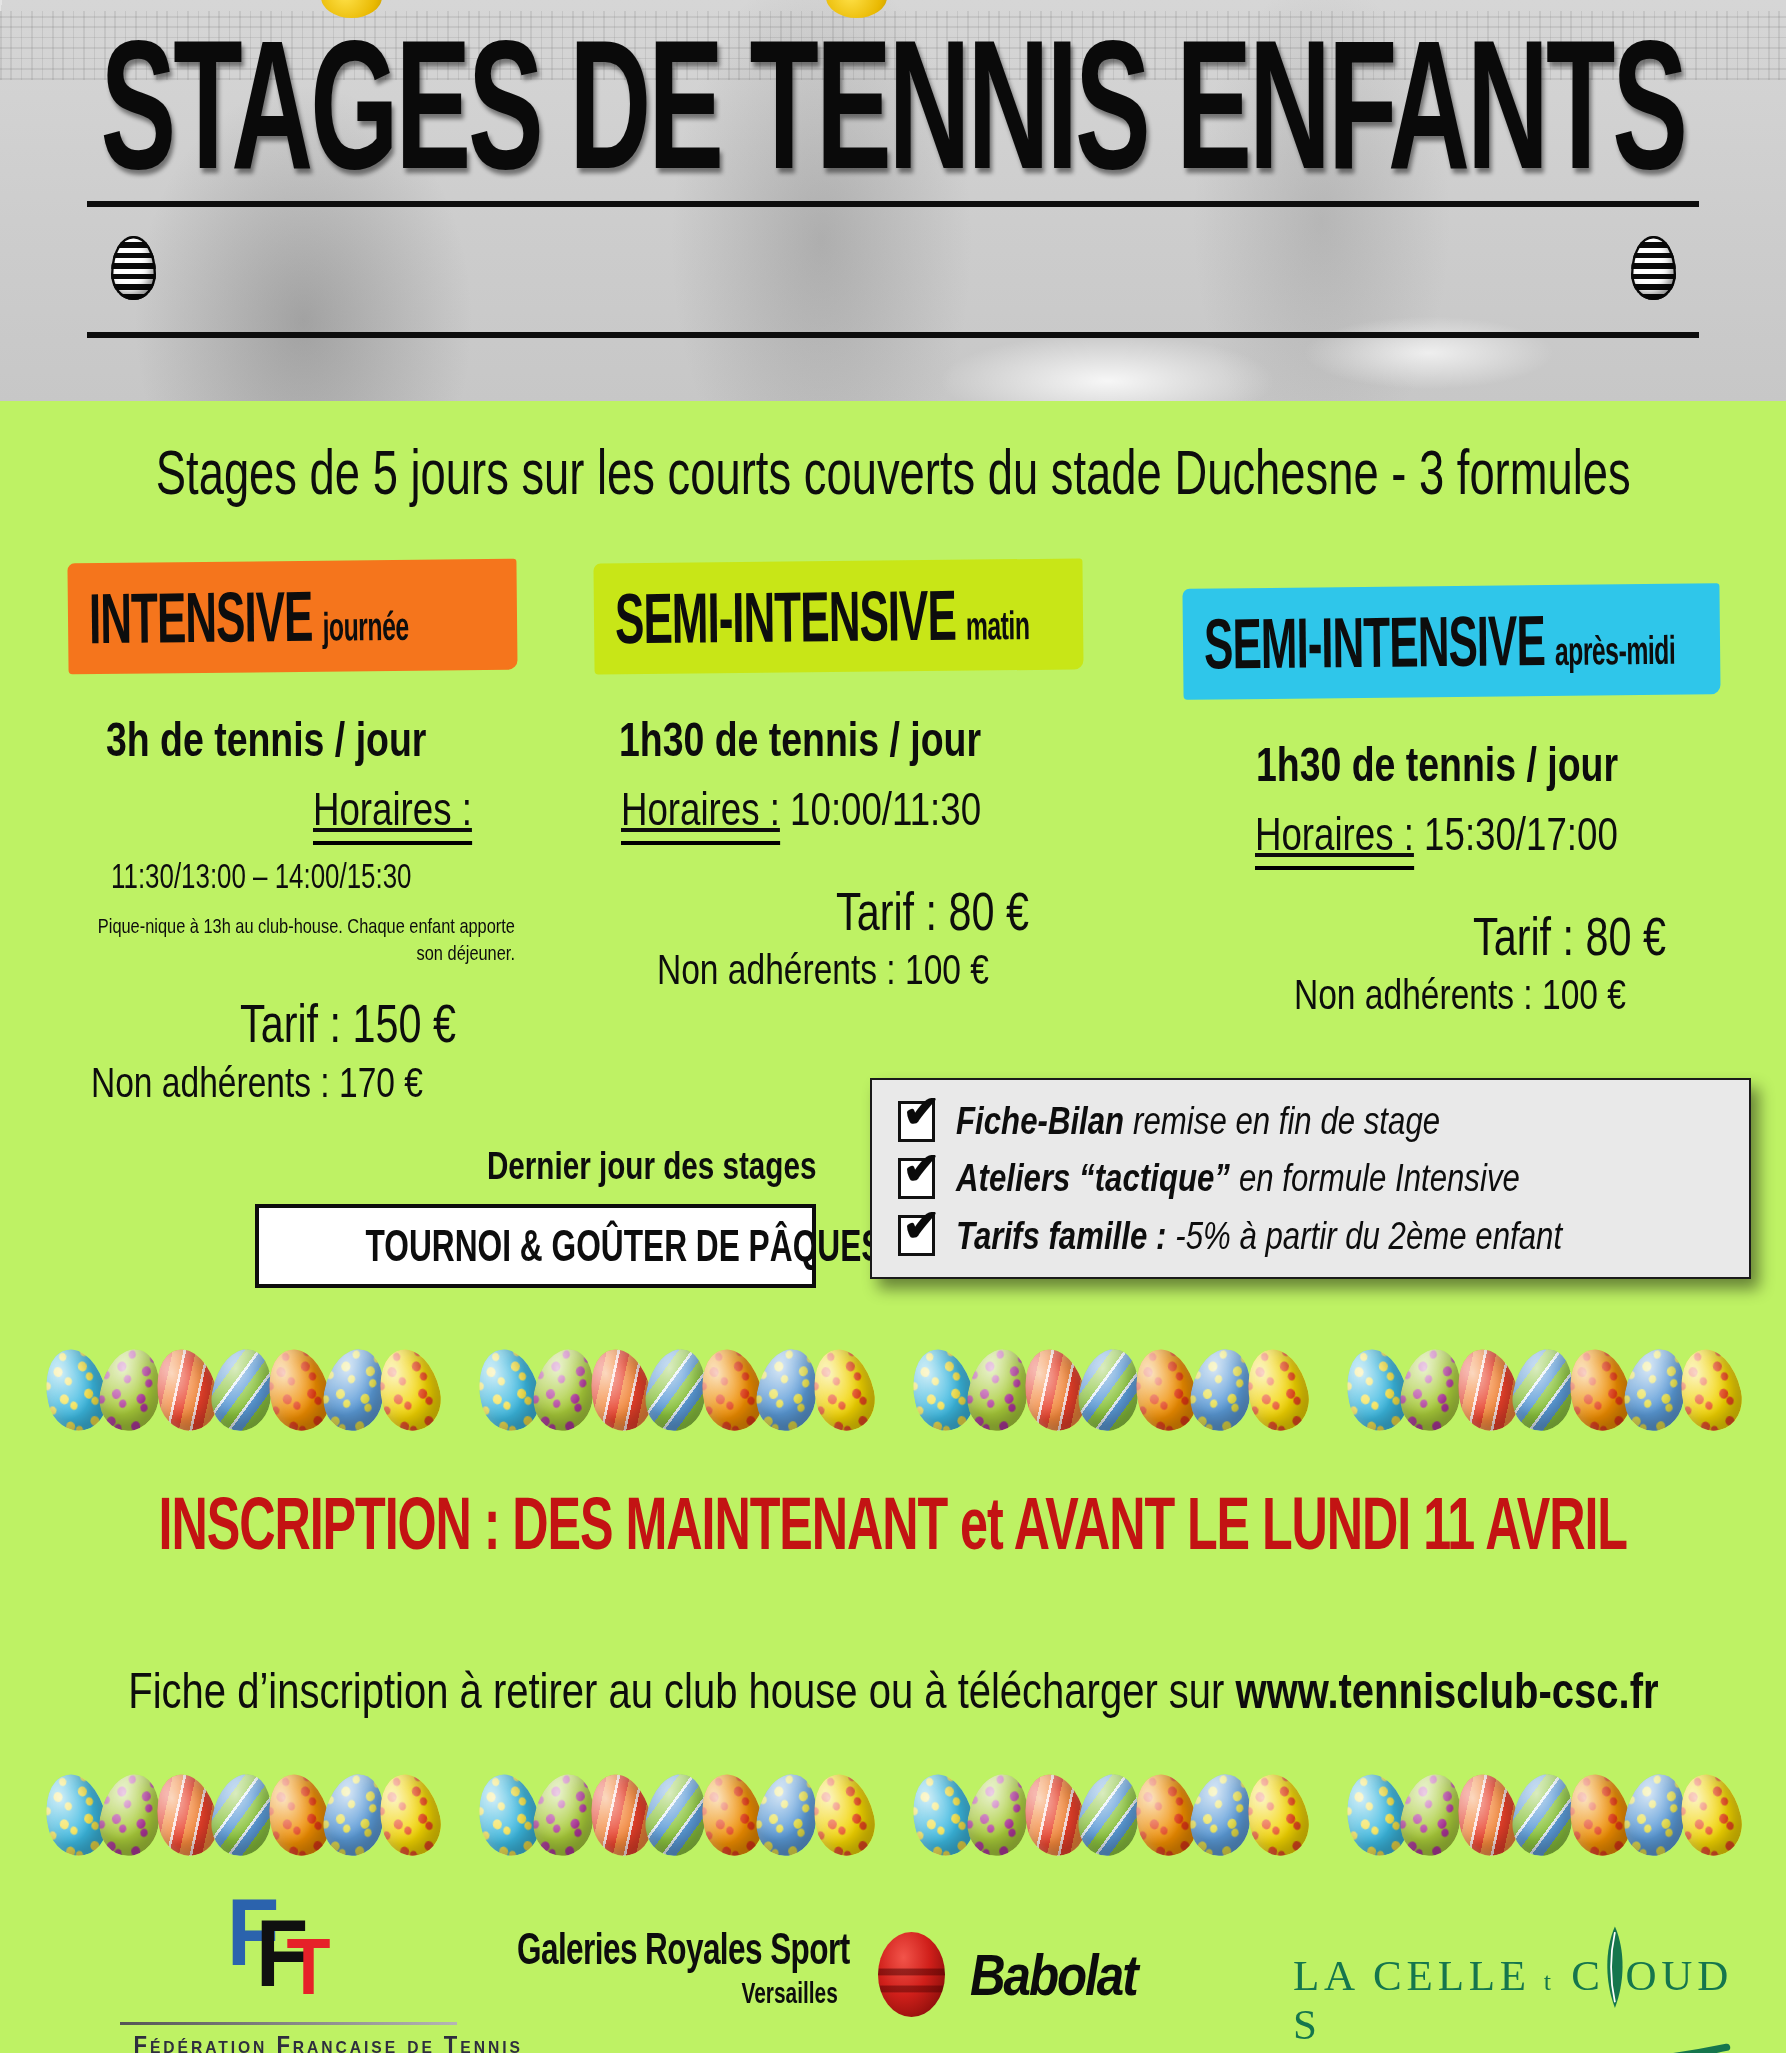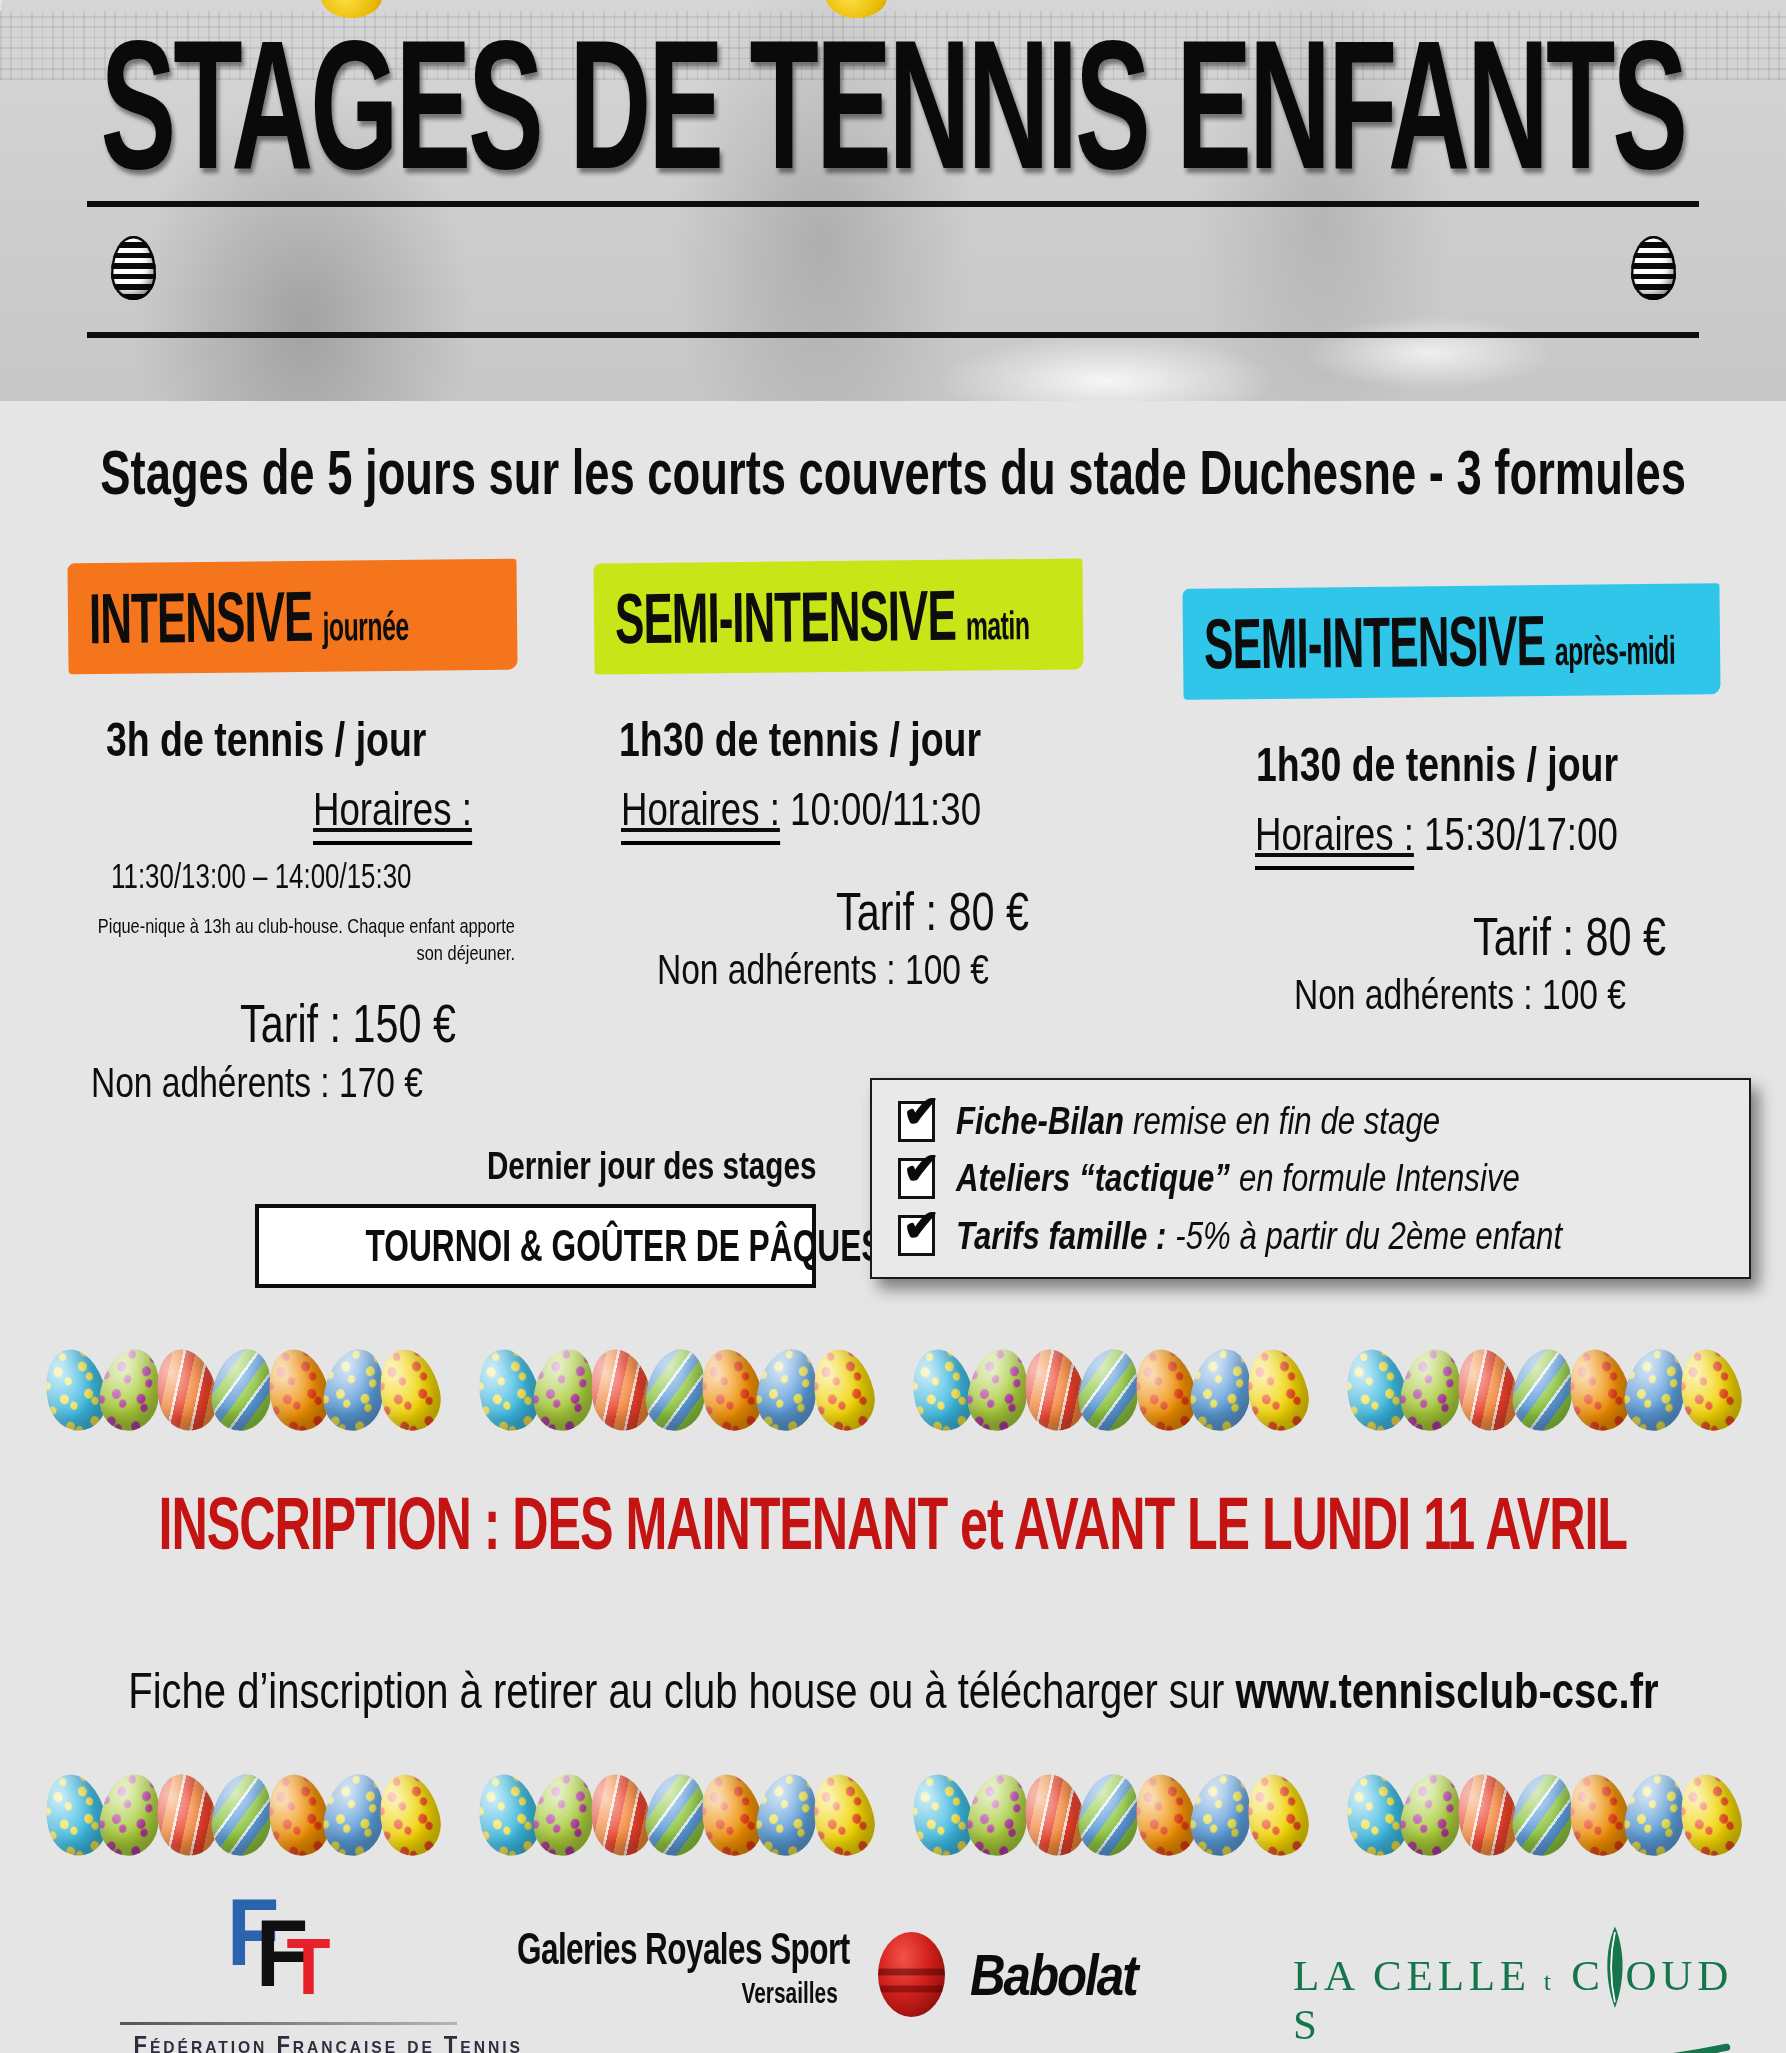--- a/index.html
+++ b/index.html
@@ -1,16 +1,16 @@
 <!DOCTYPE html>
 <html style="font-size:13px"><head>
 <meta charset="utf-8">
 <style>
   html,body{margin:0;padding:0;background:#fff;}
-  .page{position:relative;width:1786px;height:2053px;overflow:hidden;background:#e5e5e5;
+  .page{position:relative;width:1786px;height:2053px;overflow:hidden;background:#bef264;
         font-family:"Liberation Sans",sans-serif;color:#0d0d0d;}
 
   
   .cx{display:inline-block;transform:scaleX(var(--sx,.78));transform-origin:0 50%;white-space:nowrap;}
   .cxc{display:inline-block;transform:scaleX(var(--sx,.78));transform-origin:50% 50%;white-space:nowrap;}
   .cxr{display:inline-block;transform:scaleX(var(--sx,.78));transform-origin:100% 50%;white-space:nowrap;}
   .crow{display:flex;justify-content:center;}
 
   
   .hero{position:absolute;top:0;left:0;width:100%;height:401px;
@@ -36,21 +36,21 @@
   .vacrow{position:absolute;top:215px;left:0;width:100%;height:106px;}
   .vactext{font-size:83px;font-weight:700;letter-spacing:-1.6px;line-height:106px;
     --sx:.8;text-shadow:2.4px 3.2px 3.2px rgba(0,0,0,.35);}
   .egg-bw{position:absolute;top:236px;width:45px;height:64px;
     border-radius:50% 50% 50% 50%/60% 60% 42% 42%;
     background:repeating-linear-gradient(0deg,#0a0a0a 0 5.6px,#fff 5.6px 10.4px);
     box-shadow:inset -4.8px -6.4px 8px rgba(0,0,0,.45), inset 0 0 0 2.4px #0a0a0a;}
   .ebw1{left:111px;} .ebw2{left:1631px;}
 
   
-  .intro{position:absolute;top:436px;left:0;width:100%;margin:0;font-size:63px;font-weight:700;align-items:center;}
+  .intro{position:absolute;top:436px;left:0;width:100%;margin:0;font-size:63px;font-weight:400;align-items:center;}
   .intro .cxc{--sx:.72;}
 
   
   .col{position:absolute;top:561px;text-align:right;}
   .col1{left:68px;width:449px;} .col2{left:594px;width:489px;} .col3{left:1183px;width:537px;margin-top:25px;}
   .banner{height:111px;display:flex;align-items:center;padding-left:21px;box-sizing:border-box;
     transform:rotate(-.6deg);border-radius:7.2px 3.2px 9.6px 4px;}
   .bline{--sx:.62;}
   .bline b{font-size:71px;font-weight:800;letter-spacing:-1.6px;}
   .bline small{font-size:40px;font-weight:700;margin-left:16px;letter-spacing:-0.8px;}

